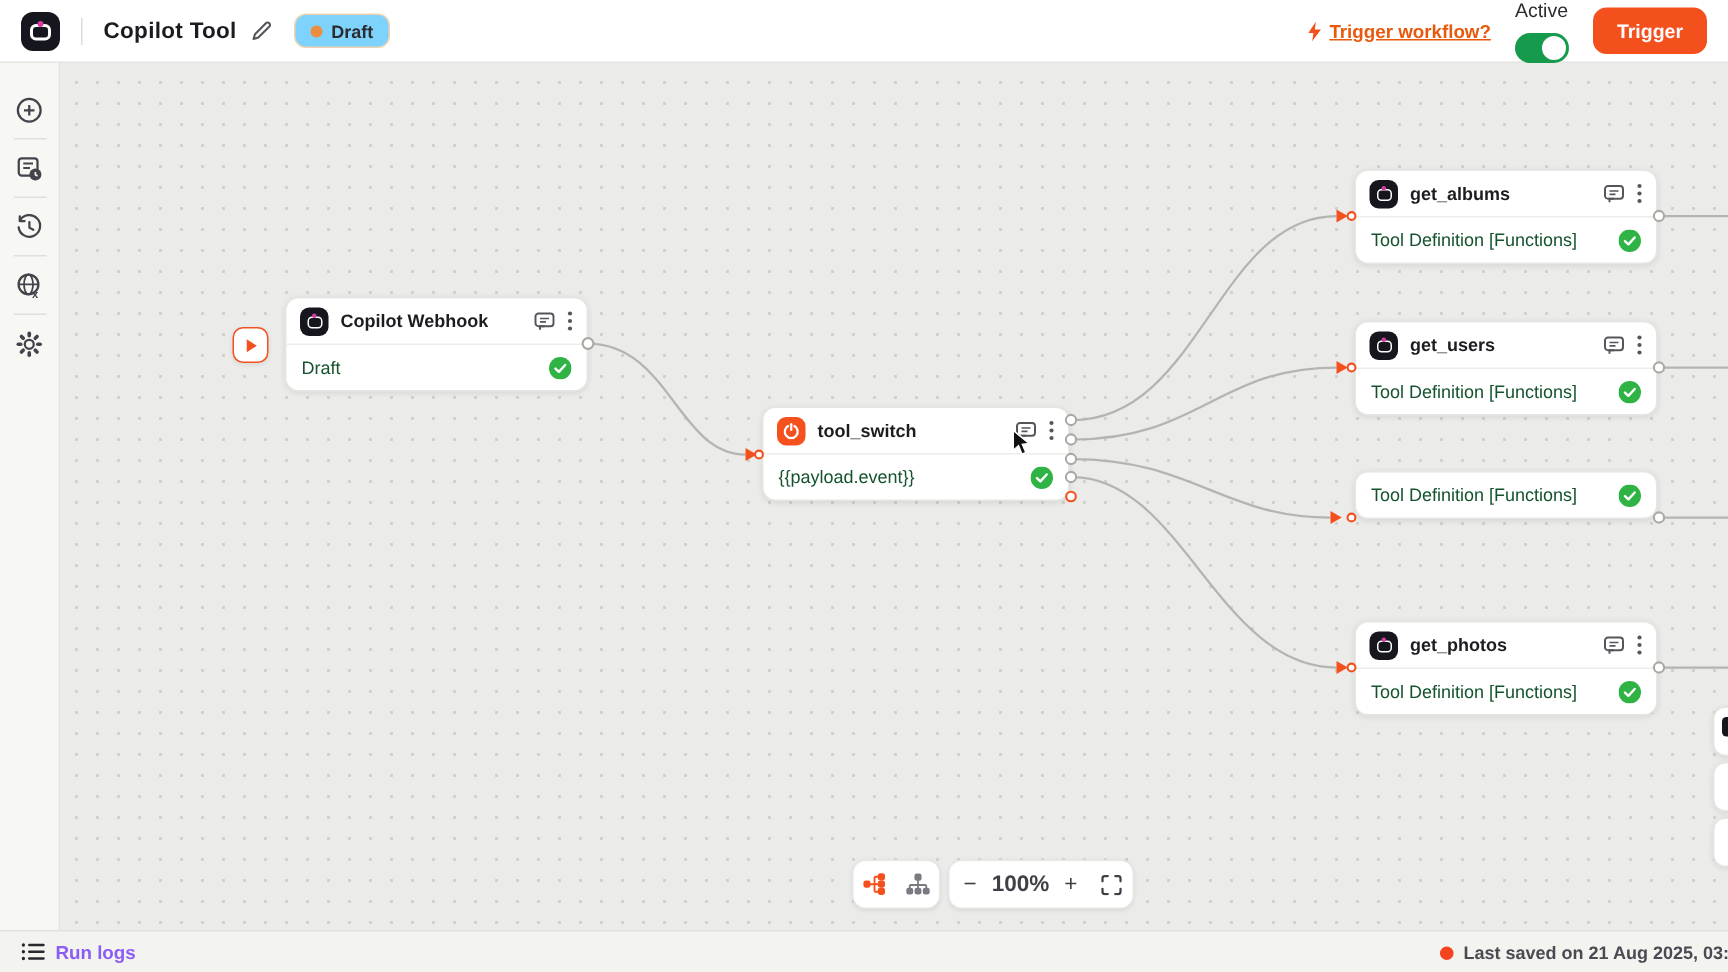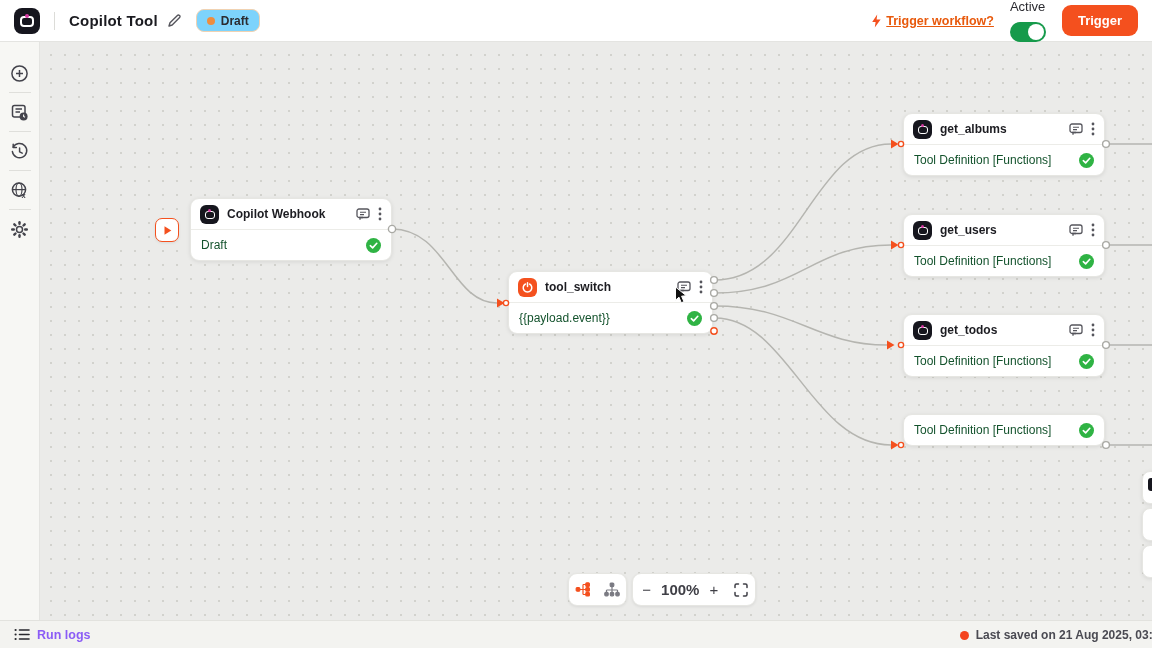--- a/index.html
+++ b/index.html
@@ -294,51 +294,51 @@
     <div class="node-foot">
       <span class="node-sub">Tool Definition [Functions]</span>
       <svg width="15" height="15" viewBox="0 0 15 15">
           <circle cx="7.5" cy="7.5" r="7.5" fill="#2fb344"></circle>
           <path d="M4.3 7.7 L6.6 9.9 L10.8 5.3" fill="none" stroke="#fff" stroke-width="1.6" stroke-linecap="round" stroke-linejoin="round"></path>
         </svg>
     </div>
   </div>
 
   <div class="node" style="left:903px; top:314px;">
+    <div class="node-foot">
+      <span class="node-sub">Tool Definition [Functions]</span>
+      <svg width="15" height="15" viewBox="0 0 15 15">
+          <circle cx="7.5" cy="7.5" r="7.5" fill="#2fb344"></circle>
+          <path d="M4.3 7.7 L6.6 9.9 L10.8 5.3" fill="none" stroke="#fff" stroke-width="1.6" stroke-linecap="round" stroke-linejoin="round"></path>
+        </svg>
+    </div>
+  </div>
+
+  <div class="node" style="left:903px; top:414px;">
     <div class="node-head">
       <span class="mini-logo">
           <span class="ring"></span>
           <span class="dot"></span>
         </span>
-      <span class="node-title">get_todos</span>
+      <span class="node-title">get_photos</span>
       <span class="icon-btn">
           <svg width="14" height="13" viewBox="0 0 14 13">
             <rect x="1" y="1" width="12" height="8.5" rx="2" fill="none" stroke="#55555c" stroke-width="1.3"></rect>
             <path d="M4 11.8 L4 9.5 H7" fill="none" stroke="#55555c" stroke-width="1.3"></path>
             <path d="M4 4.3 H10 M4 6.6 H8" stroke="#55555c" stroke-width="1.1"></path>
           </svg>
         </span>
       <span class="icon-btn">
           <svg width="4" height="14" viewBox="0 0 4 14">
             <circle cx="2" cy="2" r="1.4" fill="#55555c"></circle>
             <circle cx="2" cy="7" r="1.4" fill="#55555c"></circle>
             <circle cx="2" cy="12" r="1.4" fill="#55555c"></circle>
           </svg>
         </span>
     </div>
-    <div class="node-foot">
-      <span class="node-sub">Tool Definition [Functions]</span>
-      <svg width="15" height="15" viewBox="0 0 15 15">
-          <circle cx="7.5" cy="7.5" r="7.5" fill="#2fb344"></circle>
-          <path d="M4.3 7.7 L6.6 9.9 L10.8 5.3" fill="none" stroke="#fff" stroke-width="1.6" stroke-linecap="round" stroke-linejoin="round"></path>
-        </svg>
-    </div>
-  </div>
-
-  <div class="node" style="left:903px; top:414px;">
     <div class="node-foot">
       <span class="node-sub">Tool Definition [Functions]</span>
       <svg width="15" height="15" viewBox="0 0 15 15">
           <circle cx="7.5" cy="7.5" r="7.5" fill="#2fb344"></circle>
           <path d="M4.3 7.7 L6.6 9.9 L10.8 5.3" fill="none" stroke="#fff" stroke-width="1.6" stroke-linecap="round" stroke-linejoin="round"></path>
         </svg>
     </div>
   </div>
 
   <div class="stub-card" style="left:1142px; top:471px;">

